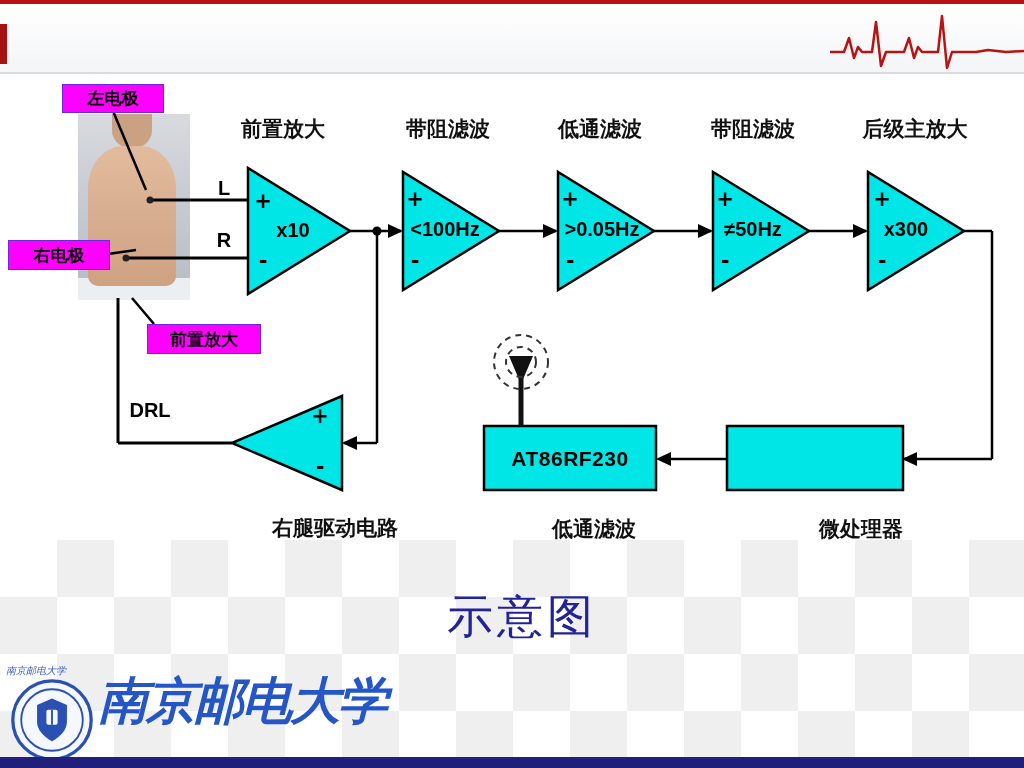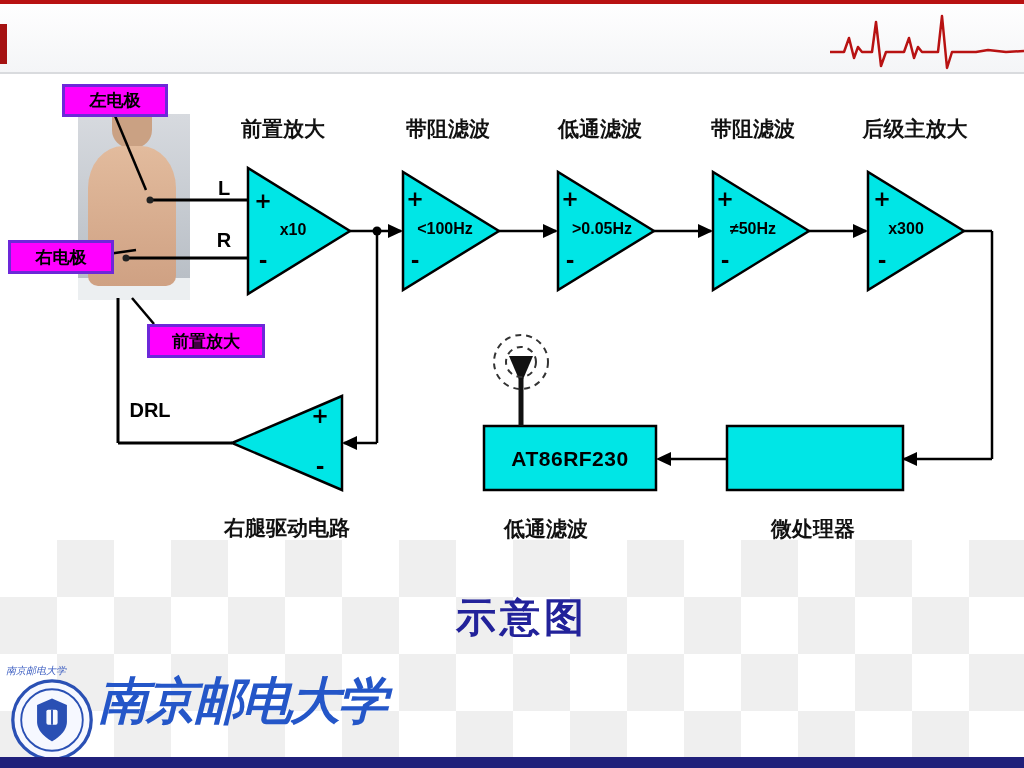--- a/index.html
+++ b/index.html
@@ -24,28 +24,28 @@
   .corner-mark{position:absolute;left:0;top:24px;width:7px;height:40px;background:#a51212;}
   .diagram-svg{position:absolute;left:0;top:0;width:1024px;height:768px;pointer-events:none;}
   .amp{fill:var(--block-fill);stroke:#000;stroke-width:2.5;}
   .chip{fill:var(--block-fill);stroke:#000;stroke-width:2.5;}
   .wire{stroke:#000;stroke-width:2.5;fill:none;}
   .wire-thick{stroke:#000;stroke-width:3;fill:none;}
   .arrow{fill:#000;}
   .dashring{fill:none;stroke:#333;stroke-width:2;stroke-dasharray:6 5;}
   .ecg{fill:none;stroke:var(--accent-red);stroke-width:2.5;stroke-linejoin:round;}
   .stage-title{font-weight:bold;font-size:21px;color:#111;}
-  .amp-value{font-weight:bold;font-size:16px;color:#000;}
+  .amp-value{font-weight:bold;font-size:20px;color:#000;}
   .sign{font-weight:bold;font-size:21px;color:#000;font-family:"DejaVu Sans",sans-serif;}
   .wire-label{font-weight:bold;font-size:20px;color:#000;}
   .box-label{font-weight:bold;font-size:21px;color:#000;letter-spacing:.5px;}
-  .caption{font-weight:bold;font-size:21px;color:#111;}
+  .caption{font-weight:bold;font-size:21px;color:#111;margin-left:48px;}
   .elabel{background:var(--label-fill);color:#000;font-weight:bold;font-size:17px;
-    display:flex;align-items:center;justify-content:center;border:3px solid #6d28d9;}
-  .slide-title{font-weight:bold;font-size:40px;color:var(--title-color);letter-spacing:4px;}
+    display:flex;align-items:center;justify-content:center;border:1px solid #6d28d9;}
+  .slide-title{font-weight:normal;font-size:46px;color:var(--title-color);letter-spacing:4px;}
   .photo{position:absolute;left:78px;top:114px;width:112px;height:186px;
     background:linear-gradient(180deg,#d7dadf 0%,#b9bfc6 88%,#eceff1 88%,#eceff1 100%);overflow:hidden;}
   .torso{position:absolute;left:10px;top:32px;width:88px;height:140px;
     background:linear-gradient(180deg,#e2bb9d,#cfa183);
     border-radius:40% 40% 10px 10px / 30% 30% 10px 10px;}
   .head{position:absolute;left:34px;top:-2px;width:40px;height:36px;background:#caa183;
     border-radius:0 0 18px 18px;}
   .mini-script{position:absolute;left:6px;top:664px;font-size:10px;font-style:italic;
     color:#3a5cc0;font-family:"DejaVu Serif",serif;white-space:nowrap;}
   .calligraphy{position:absolute;left:98px;top:668px;font-size:50px;font-weight:bold;

